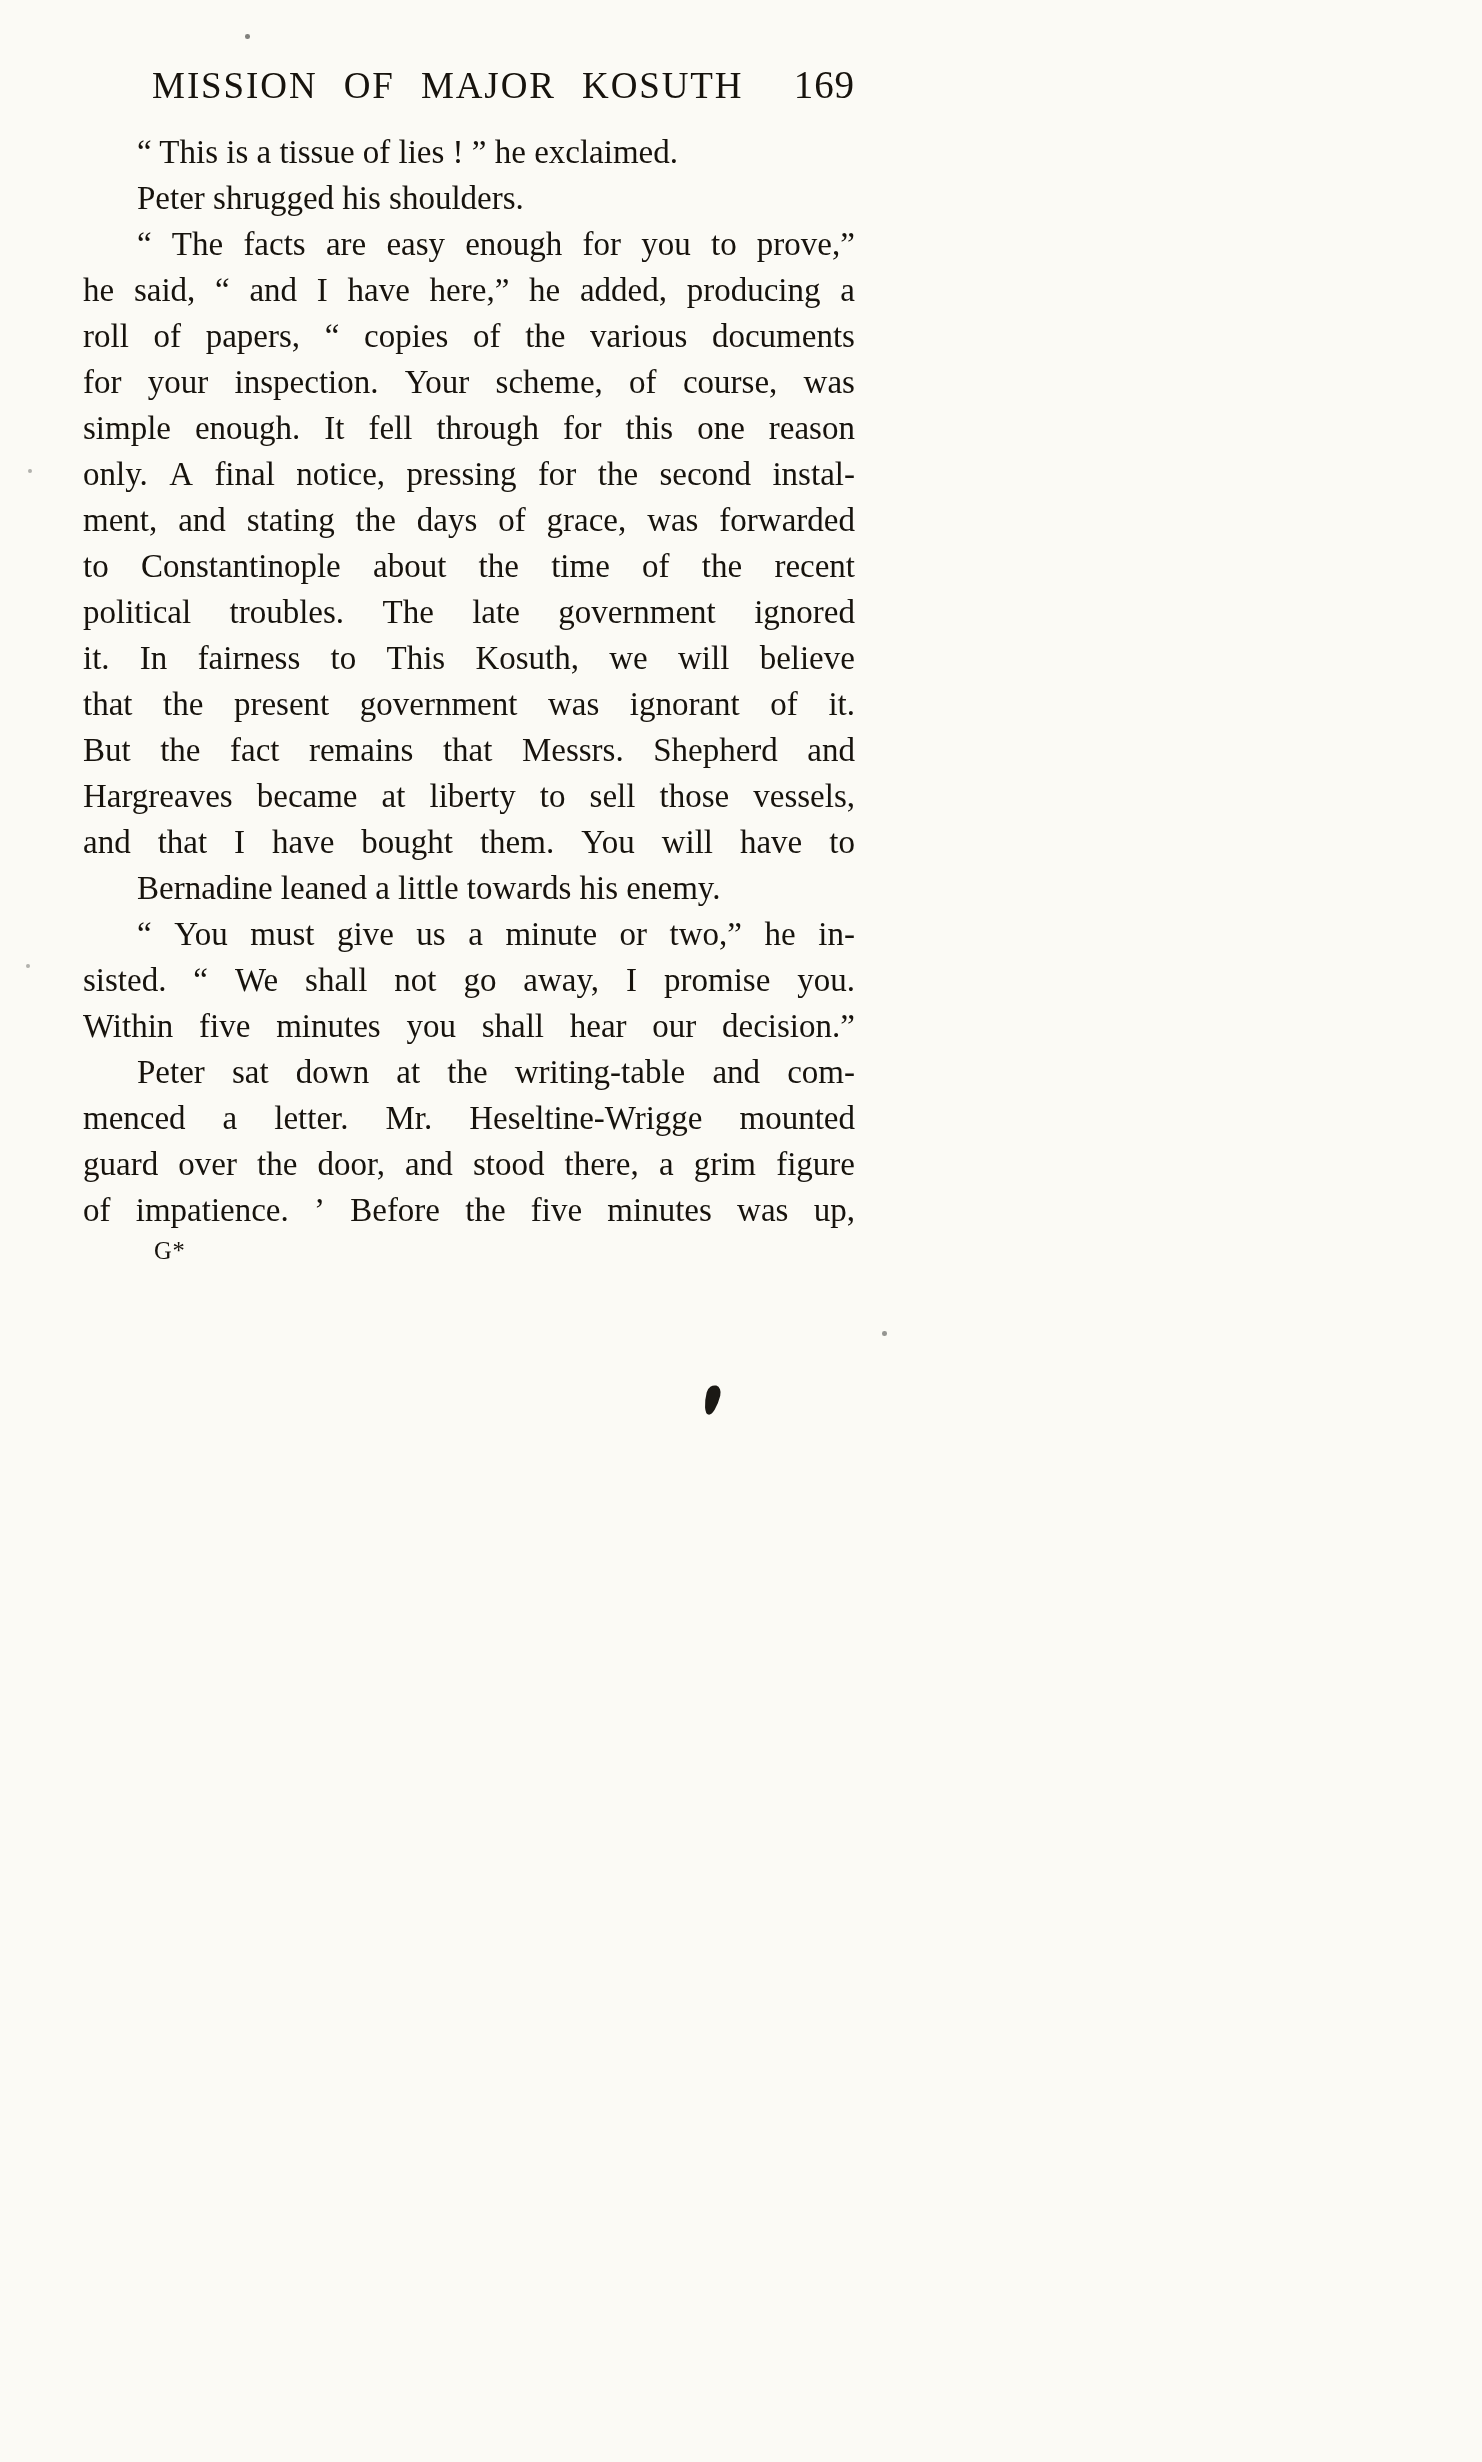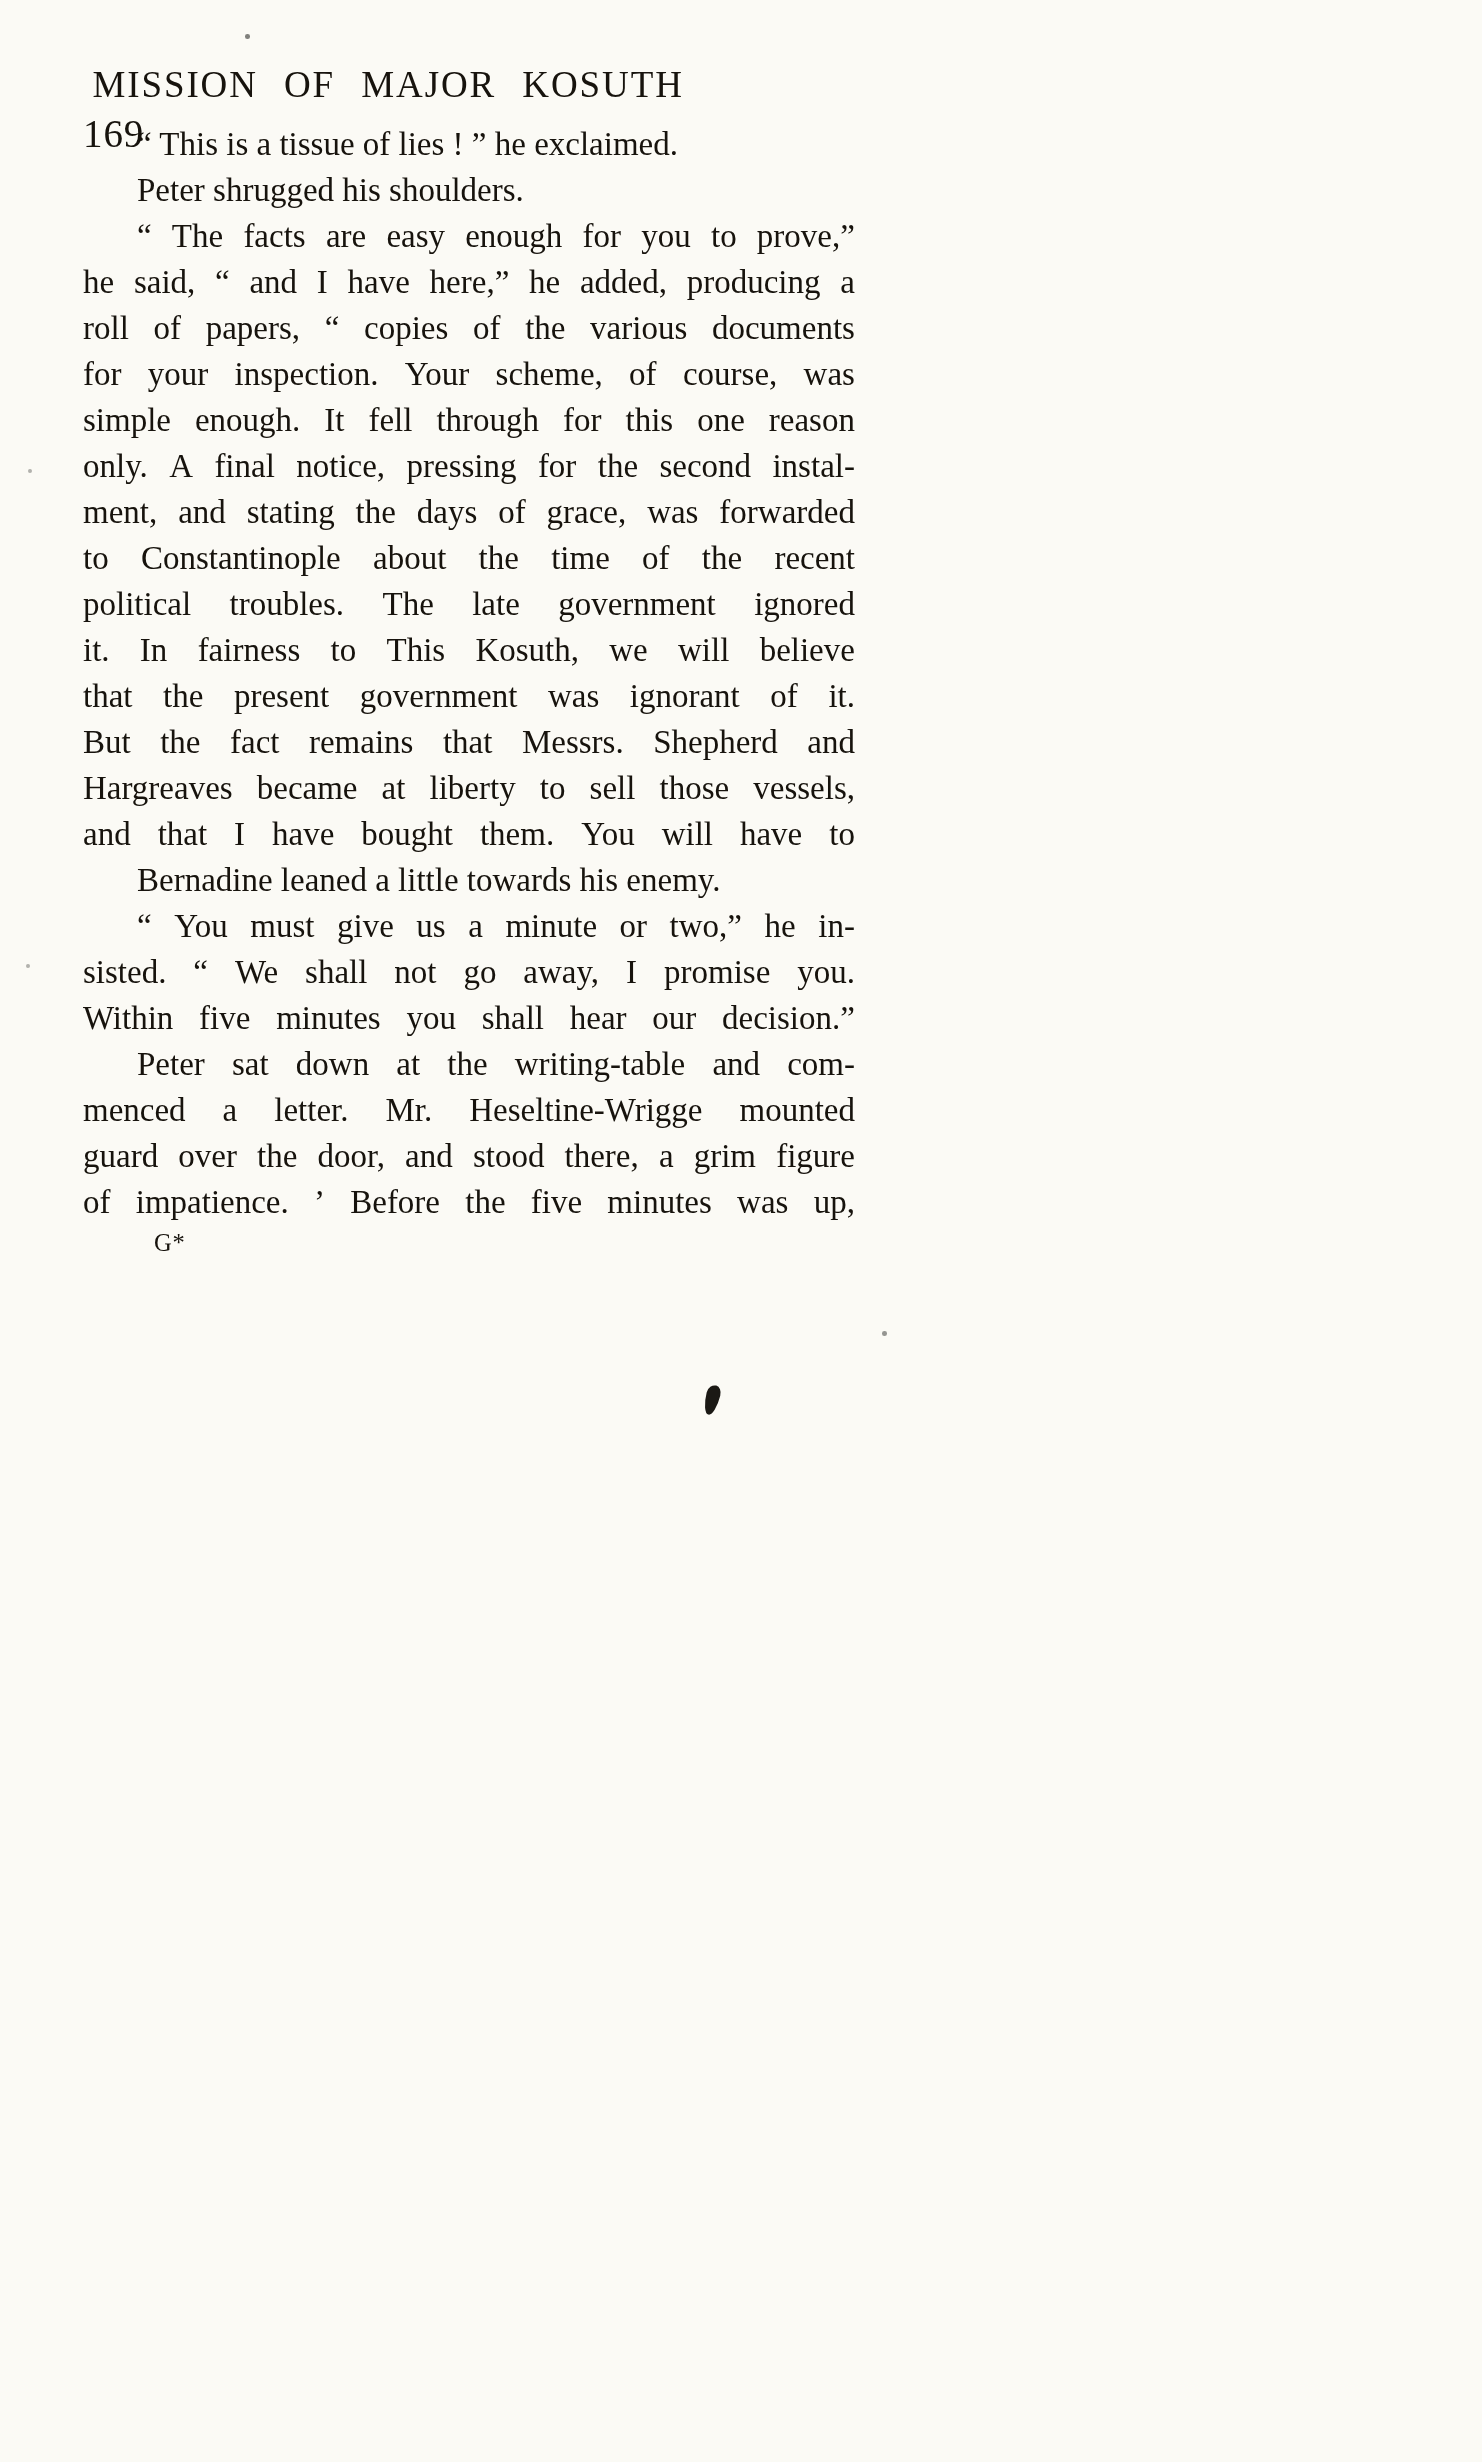--- a/index.html
+++ b/index.html
@@ -19,39 +19,38 @@
     position: absolute;
     left: 83px;
     top: 60px;
     width: 772px;
   }
 
   .running-head {
     display: flex;
     align-items: baseline;
     height: 49px;
-    flex-direction: column;
   }
   .running-title {
     flex: 1;
     text-align: center;
     transform: translateX(9.4px);
     font-size: 37px;
     line-height: 49px;
     letter-spacing: 1.9px;
     word-spacing: 15px;
     white-space: nowrap;
   }
   .page-number {
     font-size: 39px;
     line-height: 49px;
     letter-spacing: 0.9px;
   }
 
-  .page-body { margin-top: 12px; }
+  .page-body { margin-top: 20px; }
 
   .line {
     height: 46px;
     line-height: 46px;
     font-size: 33px;
     white-space: nowrap;
   }
   .line.justify {
     display: flex;
     justify-content: space-between;

